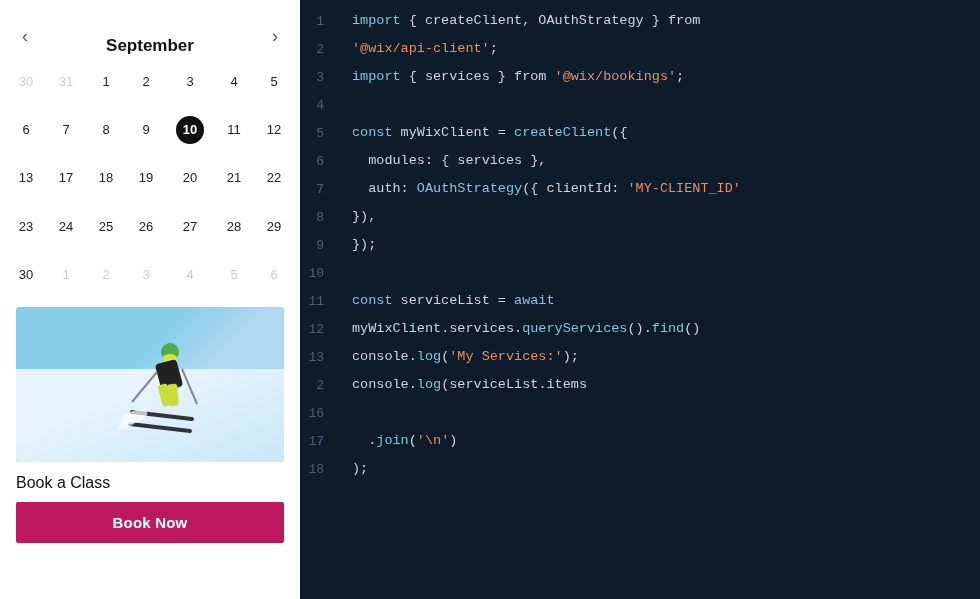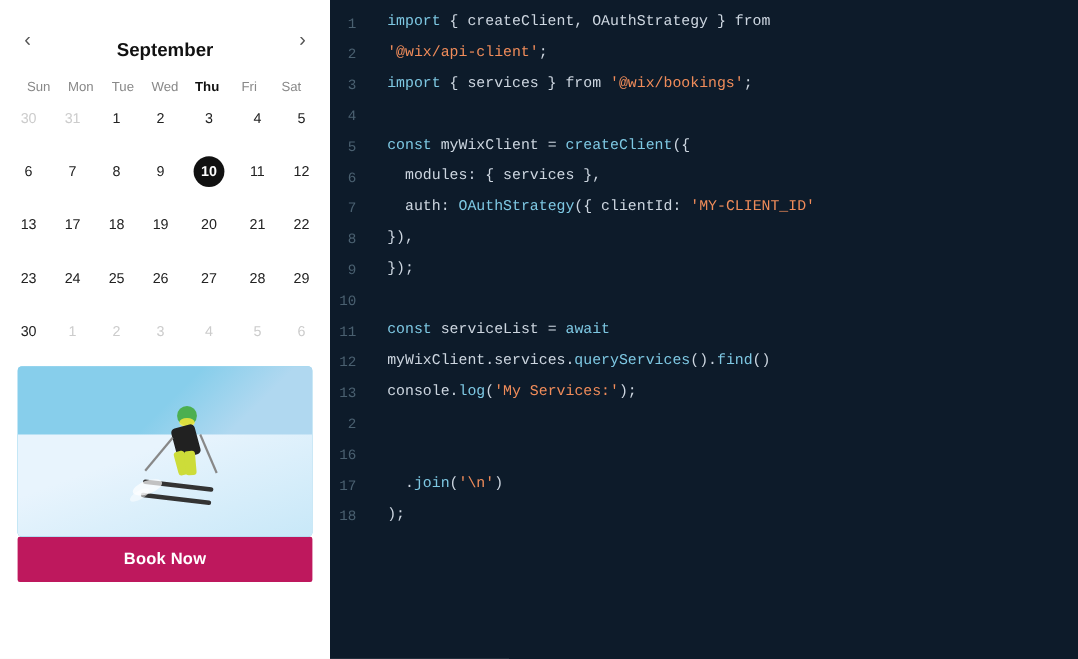--- a/index.html
+++ b/index.html
@@ -190,29 +190,20 @@
 
 <div class="left-panel">
 
   <div class="calendar-header">
     <button class="nav-btn">‹</button>
     <span class="calendar-title">September</span>
     <button class="nav-btn">›</button>
   </div>
 
   <div class="calendar-grid">
-    <div class="day-headers">
-      <div class="day-header">Sun</div>
-      <div class="day-header">Mon</div>
-      <div class="day-header">Tue</div>
-      <div class="day-header">Wed</div>
-      <div class="day-header" style="font-weight:700;color:#111;">Thu</div>
-      <div class="day-header">Fri</div>
-      <div class="day-header">Sat</div>
-    </div>
     <div class="calendar-days">
 
       <div class="cal-day other-month">30</div>
       <div class="cal-day other-month">31</div>
       <div class="cal-day">1</div>
       <div class="cal-day">2</div>
       <div class="cal-day">3</div>
       <div class="cal-day">4</div>
       <div class="cal-day">5</div>
 
@@ -268,20 +259,21 @@
 
         <line x1="30" y1="88" x2="90" y2="95" stroke="#333" stroke-width="4" stroke-linecap="round"></line>
         <line x1="28" y1="100" x2="88" y2="107" stroke="#333" stroke-width="4" stroke-linecap="round"></line>
 
         <ellipse cx="32" cy="93" rx="14" ry="6" fill="white" opacity="0.7" transform="rotate(-20 32 93)"></ellipse>
         <ellipse cx="25" cy="100" rx="10" ry="4" fill="white" opacity="0.5" transform="rotate(-30 25 100)"></ellipse>
       </svg>
     </div>
   </div>
 
+  <div class="book-title">Book a Class</div>
   <button class="book-btn">Book Now</button>
 </div>
 
 <div class="right-panel">
 
 <div class="code-line">
       <span class="line-num">1</span>
       <span class="line-code"><span class="kw">import</span> <span class="punct">{ createClient, OAuthStrategy }</span> <span class="from-kw">from</span></span>
     </div>
     <div class="code-line">
@@ -327,20 +319,21 @@
     <div class="code-line">
       <span class="line-num">12</span>
       <span class="line-code">myWixClient<span class="punct">.</span>services<span class="punct">.</span><span class="fn">queryServices</span><span class="punct">().</span><span class="fn">find</span><span class="punct">()</span></span>
     </div>
     <div class="code-line">
       <span class="line-num">13</span>
       <span class="line-code">console<span class="punct">.</span><span class="fn">log</span><span class="punct">(</span><span class="str">'My Services:'</span><span class="punct">);</span></span>
     </div>
     <div class="code-line">
       <span class="line-num">2</span>
+      <span class="line-code">console<span class="punct">.</span><span class="fn">log</span><span class="punct">(</span>serviceList<span class="punct">.</span>items</span>
     </div>
     <div class="code-line">
       <span class="line-num">16</span>
     </div>
     <div class="code-line">
       <span class="line-num">17</span>
       <span class="line-code">  <span class="punct">.</span><span class="fn">join</span><span class="punct">(</span><span class="str">'\n'</span><span class="punct">)</span></span>
     </div>
     <div class="code-line">
       <span class="line-num">18</span>

